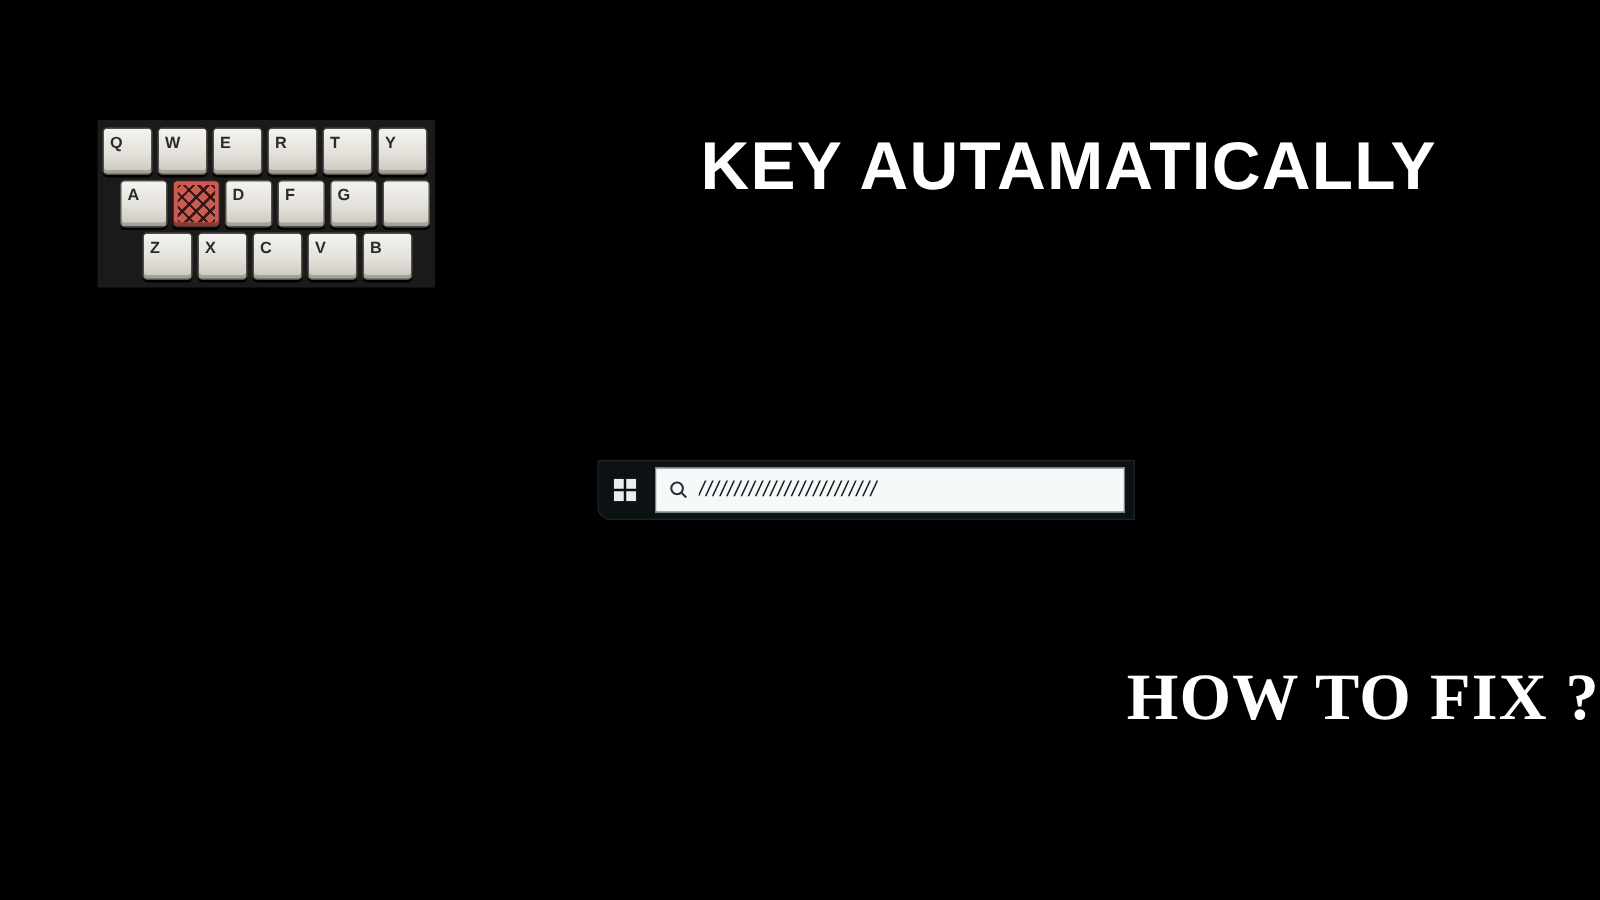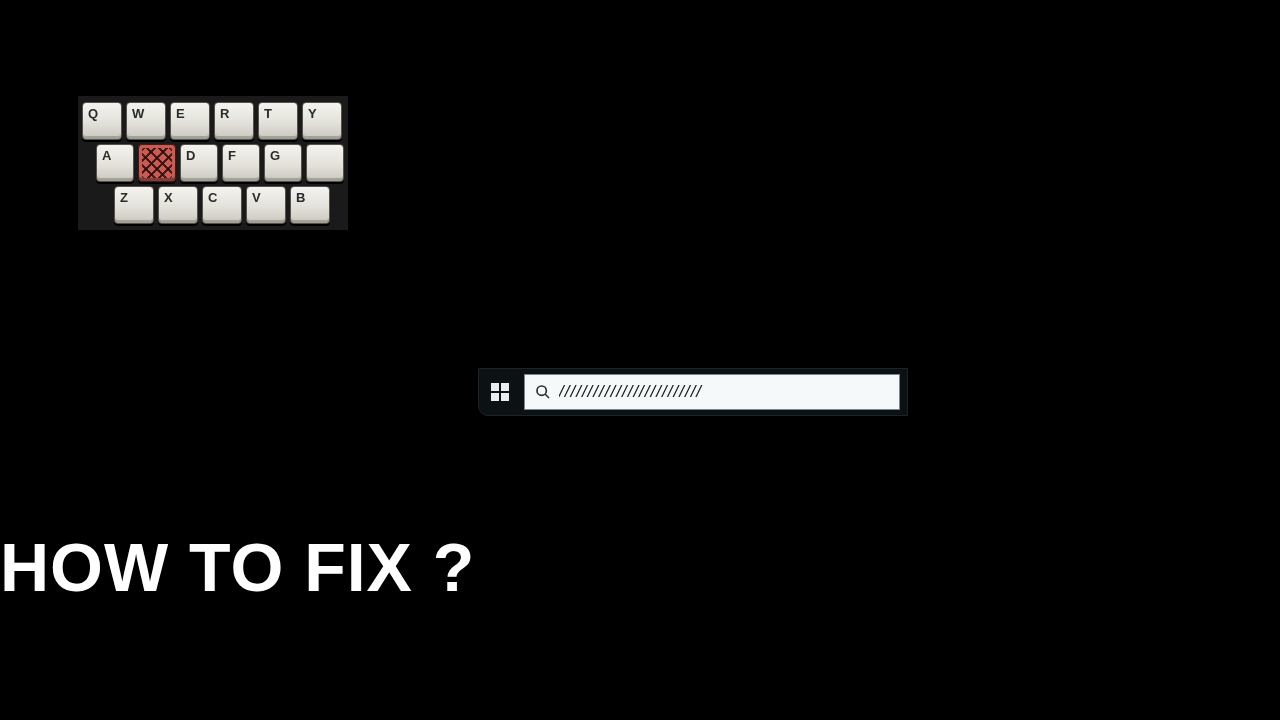--- a/index.html
+++ b/index.html
@@ -136,24 +136,25 @@
       outline: none;
       padding: 0;
     }
 
     
     .bottom-heading {
       position: absolute;
       left: 0;
       right: 0;
       top: 528px;
-      text-align: left;
+      text-align: right;
       font-weight: 800;
-      font-size: 68px;
+      font-size: 53px;
       letter-spacing: 1px;
+      font-family: Liberation Serif, serif;
     }
   </style>
 </head>
 <body>
 
 <div class="keyboard" id="keyboard">
     <div class="kb-row">
       <div class="key">Q</div>
       <div class="key">W</div>
       <div class="key">E</div>
@@ -172,20 +173,21 @@
     <div class="kb-row indent-2">
       <div class="key">Z</div>
       <div class="key">X</div>
       <div class="key">C</div>
       <div class="key">V</div>
       <div class="key">B</div>
     </div>
   </div>
 
 <div class="title-block">
+  <div class="title-line">KEY AUTAMATICALLY</div>
 </div>
 
 <div class="taskbar">
   <div class="start-button">
     <svg width="18" height="18" viewBox="0 0 18 18">
       <rect x="0" y="0" width="8" height="8" fill="currentColor"></rect>
       <rect x="10" y="0" width="8" height="8" fill="currentColor"></rect>
       <rect x="0" y="10" width="8" height="8" fill="currentColor"></rect>
       <rect x="10" y="10" width="8" height="8" fill="currentColor"></rect>
     </svg>

